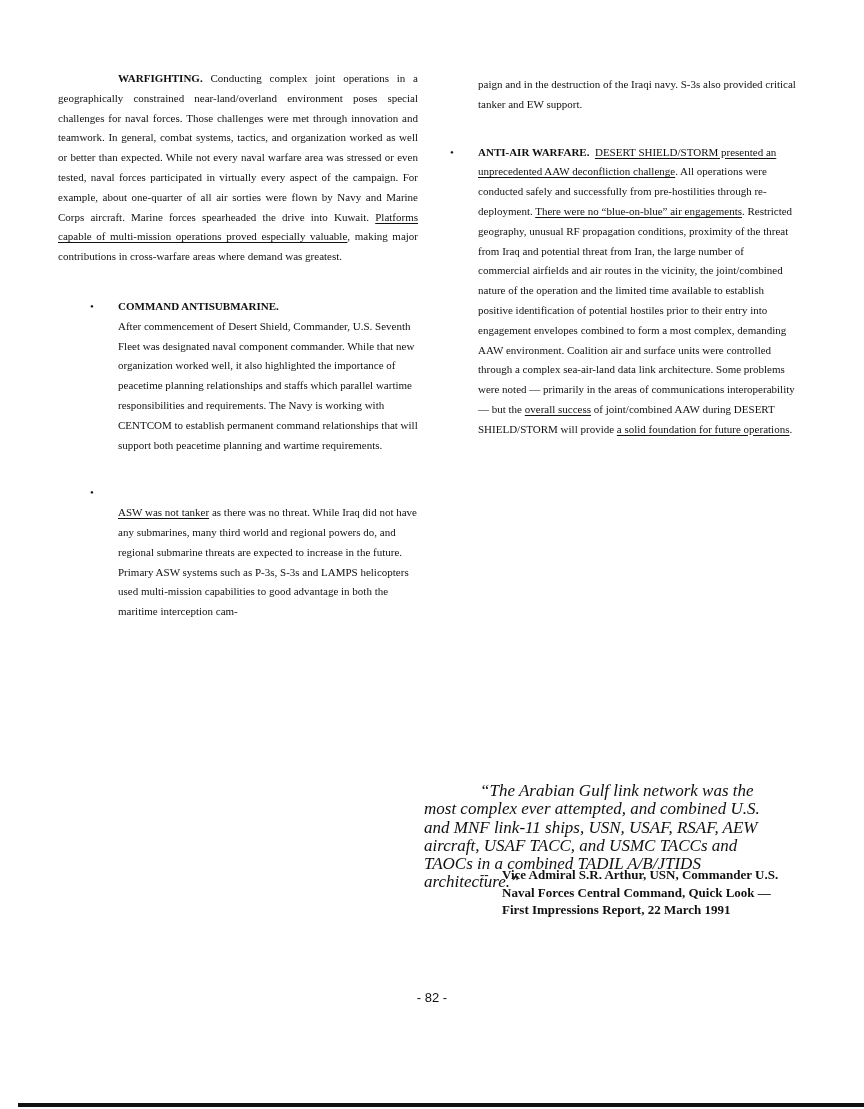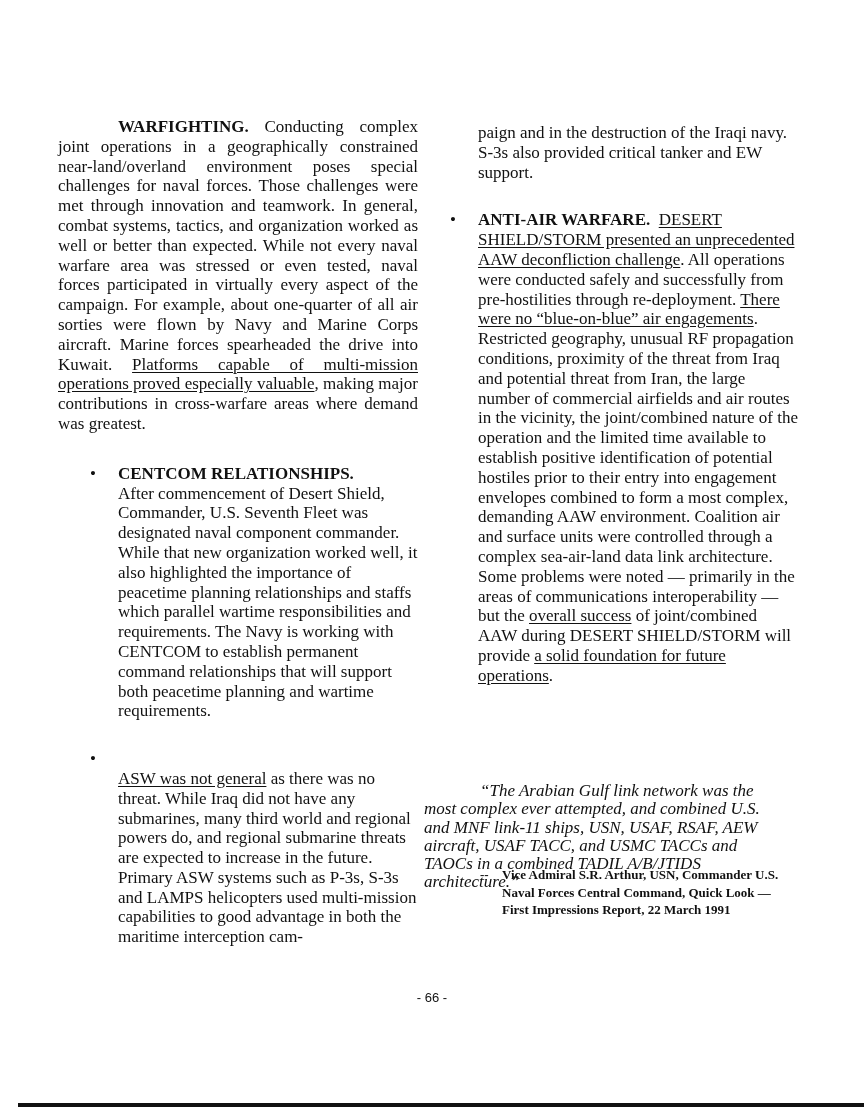--- a/index.html
+++ b/index.html
@@ -1,21 +1,21 @@
 <!DOCTYPE html>
 <html><head>
 <meta charset="utf-8">
 <style>
   html, body { margin: 0; padding: 0; background: #ffffff; }
   body {
     width: 864px; height: 1109px; position: relative; overflow: hidden;
     font-family: "Liberation Serif", "DejaVu Serif", serif;
     color: #111;
   }
-  .col { position: absolute; font-size: 17px; line-height: 19.8px; margin-top: 48px; }
+  .col { position: absolute; font-size: 11px; line-height: 19.8px; }
   .left { left: 58px; top: 69px; width: 360px; }
   .right { left: 478px; top: 75px; width: 320px; }
   .para { text-align: justify; margin: 0; }
   .indent { text-indent: 60px; }
   b { font-weight: bold; }
   u { text-decoration: underline; text-underline-offset: 2px; }
   .bullet { position: relative; padding-left: 60px; margin: 0; }
   .bullet .dot { position: absolute; left: 32px; top: 0; }
   .left .b1 { margin-top: 30px; }
   .left .b2 { margin-top: 28px; }
@@ -42,42 +42,42 @@
   }
 </style>
 </head>
 <body>
 
 <div class="col left">
   <p class="para indent"><b>WARFIGHTING.</b><span> Conducting complex joint operations in a geographically constrained near-land/overland environment poses special challenges for naval forces. Those challenges were met through innovation and teamwork.  In general, combat systems, tactics, and organization worked as well or better than expected.  While not every naval warfare area was stressed or even tested, naval forces participated in virtually every aspect of the campaign.  For example, about one-quarter of all air sorties were flown by Navy and Marine Corps aircraft.  Marine forces spearheaded the drive into Kuwait. </span><u>Platforms capable of multi-mission operations proved especially valuable</u><span>, making major contributions in cross-warfare areas where demand was greatest.</span></p>
 
   <div class="bullet b1">
     <span class="dot">•</span>
-    <b>CENTCOM RELATIONSHIPS.</b><br>
+    <b>COMMAND ANTISUBMARINE.</b><br>
     <span>After commencement of Desert Shield, Commander, U.S. Seventh Fleet was designated naval component commander.  While that new organization worked well, it also highlighted the importance of peacetime planning relationships and staffs which parallel wartime responsibilities and requirements.  The Navy is working with CENTCOM to establish permanent command relationships that will support both peacetime planning and wartime requirements.</span>
   </div>
 
   <div class="bullet b2">
     <span class="dot">•</span>
     <br>
-    <u>ASW was not general</u><span> as there was no threat.  While Iraq did not have any submarines, many third world and regional powers do, and regional submarine threats are expected to increase in the future.  Primary ASW systems such as P-3s, S-3s and LAMPS helicopters used multi-mission capabilities to good advantage in both the maritime interception cam-</span>
+    <u>ASW was not tanker</u><span> as there was no threat.  While Iraq did not have any submarines, many third world and regional powers do, and regional submarine threats are expected to increase in the future.  Primary ASW systems such as P-3s, S-3s and LAMPS helicopters used multi-mission capabilities to good advantage in both the maritime interception cam-</span>
   </div>
 </div>
 
 <div class="col right">
   <p class="rb">paign and in the destruction of the Iraqi navy.  S-3s also provided critical tanker and EW support.</p>
 
   <div class="rb rb1">
     <span class="dot">•</span>
     <b>ANTI-AIR WARFARE.</b>&nbsp; <u>DESERT SHIELD/STORM presented an unprecedented AAW deconfliction challenge</u><span>.  All operations were conducted safely and successfully from pre-hostilities through re-deployment.  </span><u>There were no “blue-on-blue” air engagements</u><span>.  Restricted geography, unusual RF propagation conditions, proximity of the threat from Iraq and potential threat from Iran, the large number of commercial airfields and air routes in the vicinity, the joint/combined nature of the operation and the limited time available to establish positive identification of potential hostiles prior to their entry into engagement envelopes combined to form a most complex, demanding AAW environment.  Coalition air and surface units were controlled through a complex sea-air-land data link architecture.  Some problems were noted — primarily in the areas of communications interoperability — but the </span><u>overall success</u><span> of joint/combined AAW during DESERT SHIELD/STORM will provide </span><u>a solid foundation for future operations</u><span>.</span>
   </div>
 </div>
 
 <p class="quote">“The Arabian Gulf link network was the most complex ever attempted, and combined U.S. and MNF link-11 ships, USN, USAF, RSAF, AEW aircraft, USAF TACC, and USMC TACCs and TAOCs in a combined TADIL A/B/JTIDS architecture.”</p>
 
 <div class="attrib">
   <span class="dash">--</span>
   <span>Vice Admiral S.R. Arthur, USN, Commander U.S. Naval Forces Central Command, Quick Look — First Impressions Report, 22 March 1991</span>
 </div>
 
-<div class="pagenum">- 66 -</div>
+<div class="pagenum">- 82 -</div>
 
 <div class="bottom-rule"></div>
 
 </body></html>

